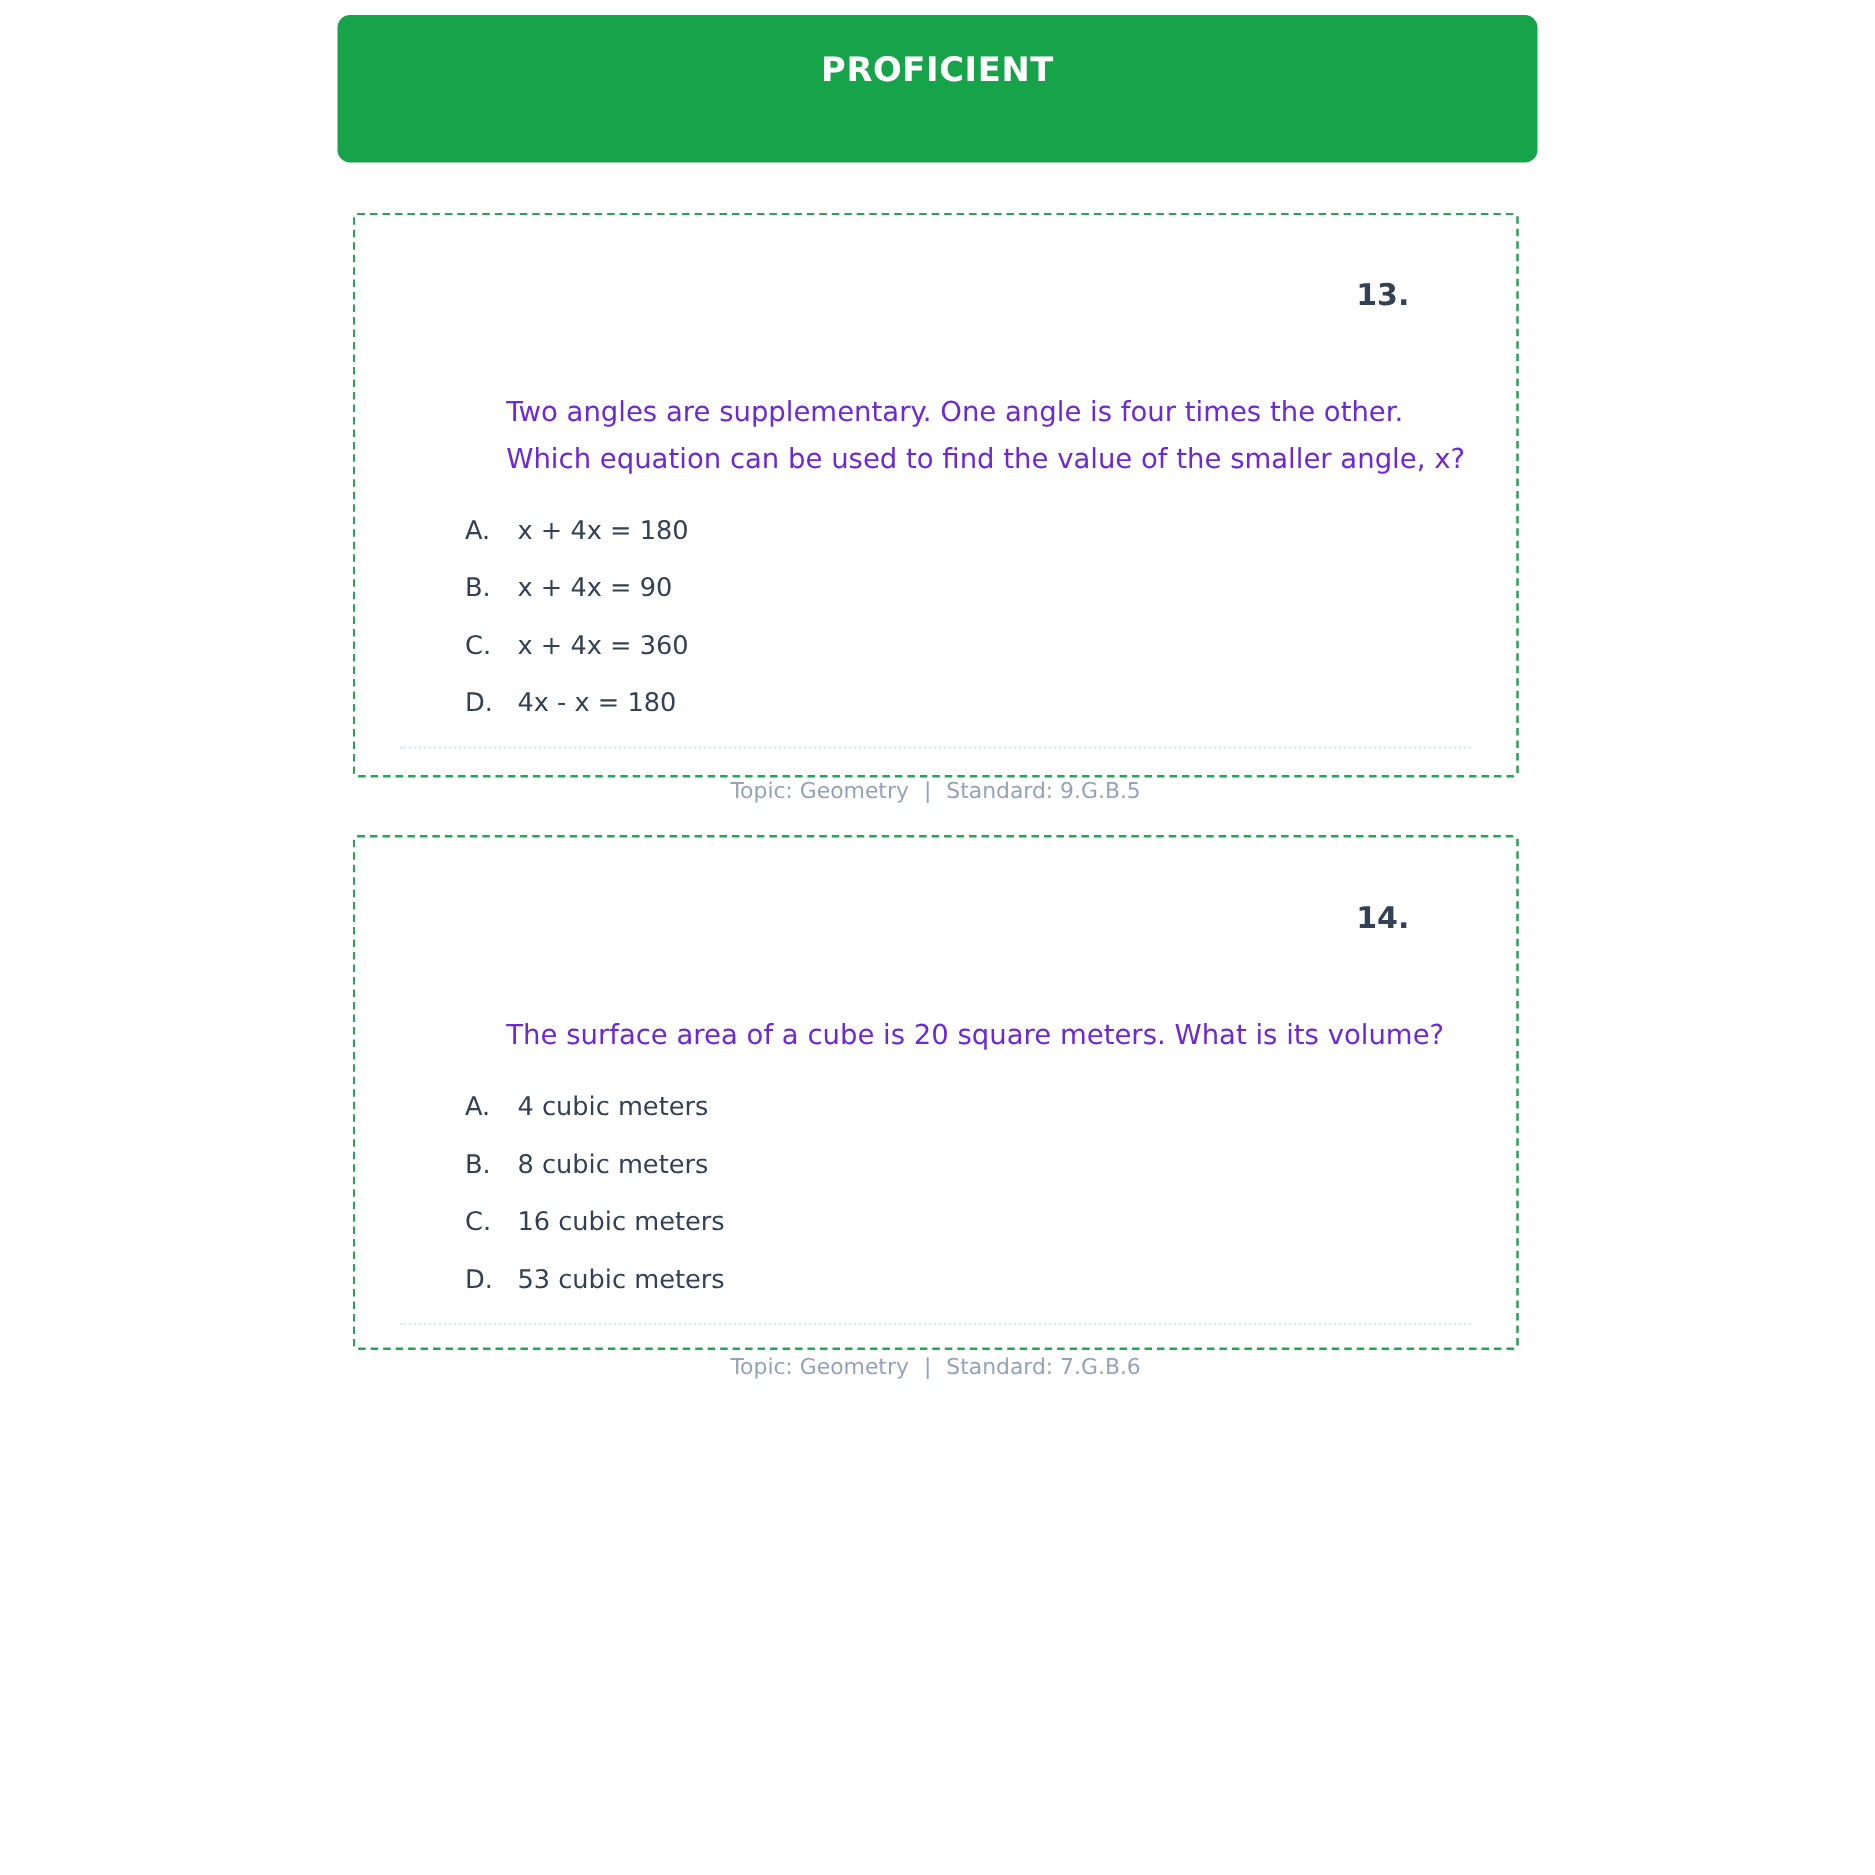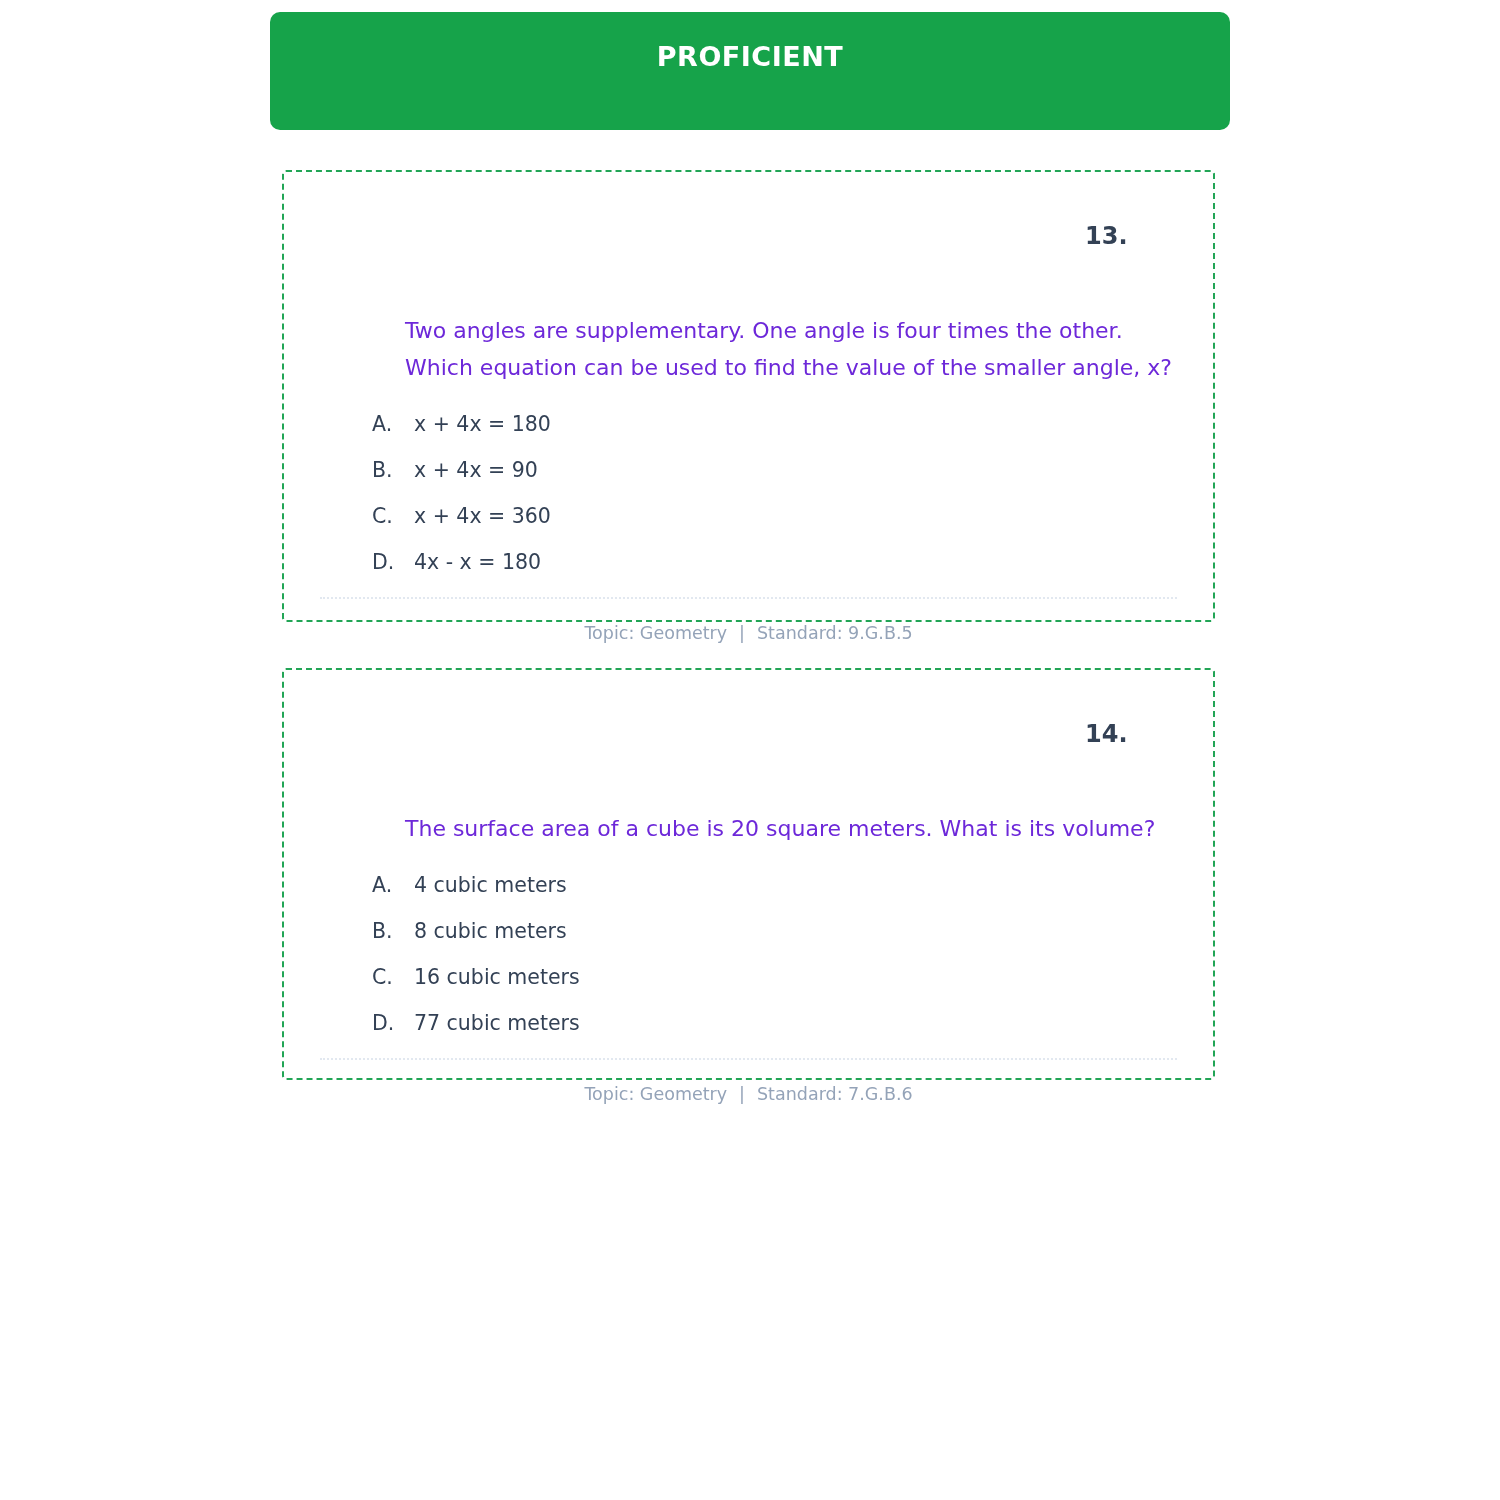--- a/index.html
+++ b/index.html
@@ -177,21 +177,21 @@
       <div class="option">
         <span class="option-letter">B.</span>
         <span>8 cubic meters</span>
       </div>
       <div class="option">
         <span class="option-letter">C.</span>
         <span>16 cubic meters</span>
       </div>
       <div class="option">
         <span class="option-letter">D.</span>
-        <span>77 cubic meters</span>
+        <span>53 cubic meters</span>
       </div>
     </div>
     <hr class="divider">
     <div class="card-meta">
       <span>Topic: Geometry</span><span class="sep">|</span><span>Standard: 7.G.B.6</span>
     </div>
   </div>
 
 
 </div>

